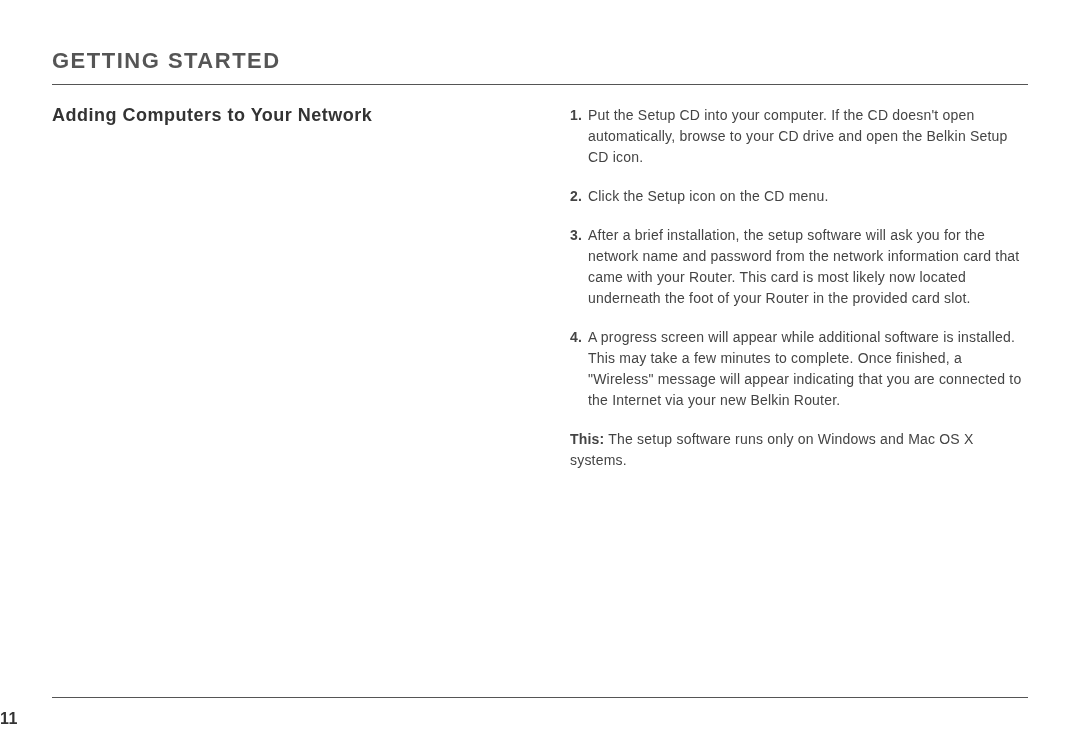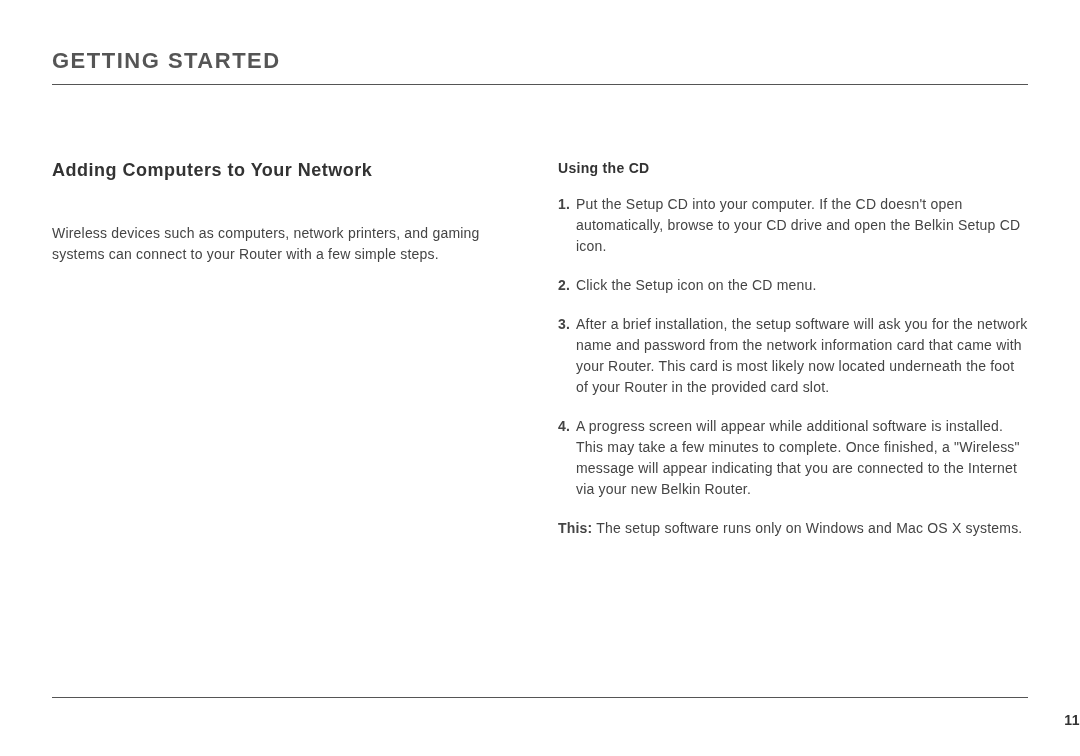--- a/index.html
+++ b/index.html
@@ -24,22 +24,22 @@
       font-size: 22px;
       font-weight: bold;
       letter-spacing: 1.5px;
       text-transform: uppercase;
       color: #555;
       padding-bottom: 10px;
       border-bottom: 1px solid #555;
     }
     .content {
       display: flex;
-      gap: 36px;
-      margin-top: 75px;
+      gap: 48px;
+      margin-top: 20px;
     }
     .left-col {
       flex: 0 0 470px;
     }
     .right-col {
       flex: 1;
     }
     .subsection-title {
       font-size: 18px;
       font-weight: bold;
@@ -90,41 +90,39 @@
       left: 52px;
       right: 52px;
       bottom: 58px;
       border-top: 1px solid #555;
     }
     .page-number {
       position: absolute;
       bottom: 28px;
       left: 0;
       right: 0;
-      text-align: right;
-      font-size: 14px;
+      text-align: left;
+      font-size: 16px;
       font-weight: bold;
       color: #333;
       letter-spacing: 0.5px;
     }
   </style>
 </head>
 <body>
 
 <div class="page">
   <div class="section-header">GETTING STARTED</div>
 
   <div class="content">
     <div class="left-col">
       <div class="subsection-title">Adding Computers to Your Network</div>
-      <div class="intro-text">Wireless devices such as computers, network printers, and gaming systems can connect to your Router with a few simple steps.</div>
     </div>
 
     <div class="right-col">
-      <div class="right-title">Using the CD</div>
 
       <div class="step">
         <div class="step-num">1.</div>
         <div class="step-text">Put the Setup CD into your computer. If the CD doesn't open automatically, browse to your CD drive and open the Belkin Setup CD icon.</div>
       </div>
       <div class="step">
         <div class="step-num">2.</div>
         <div class="step-text">Click the Setup icon on the CD menu.</div>
       </div>
       <div class="step">

